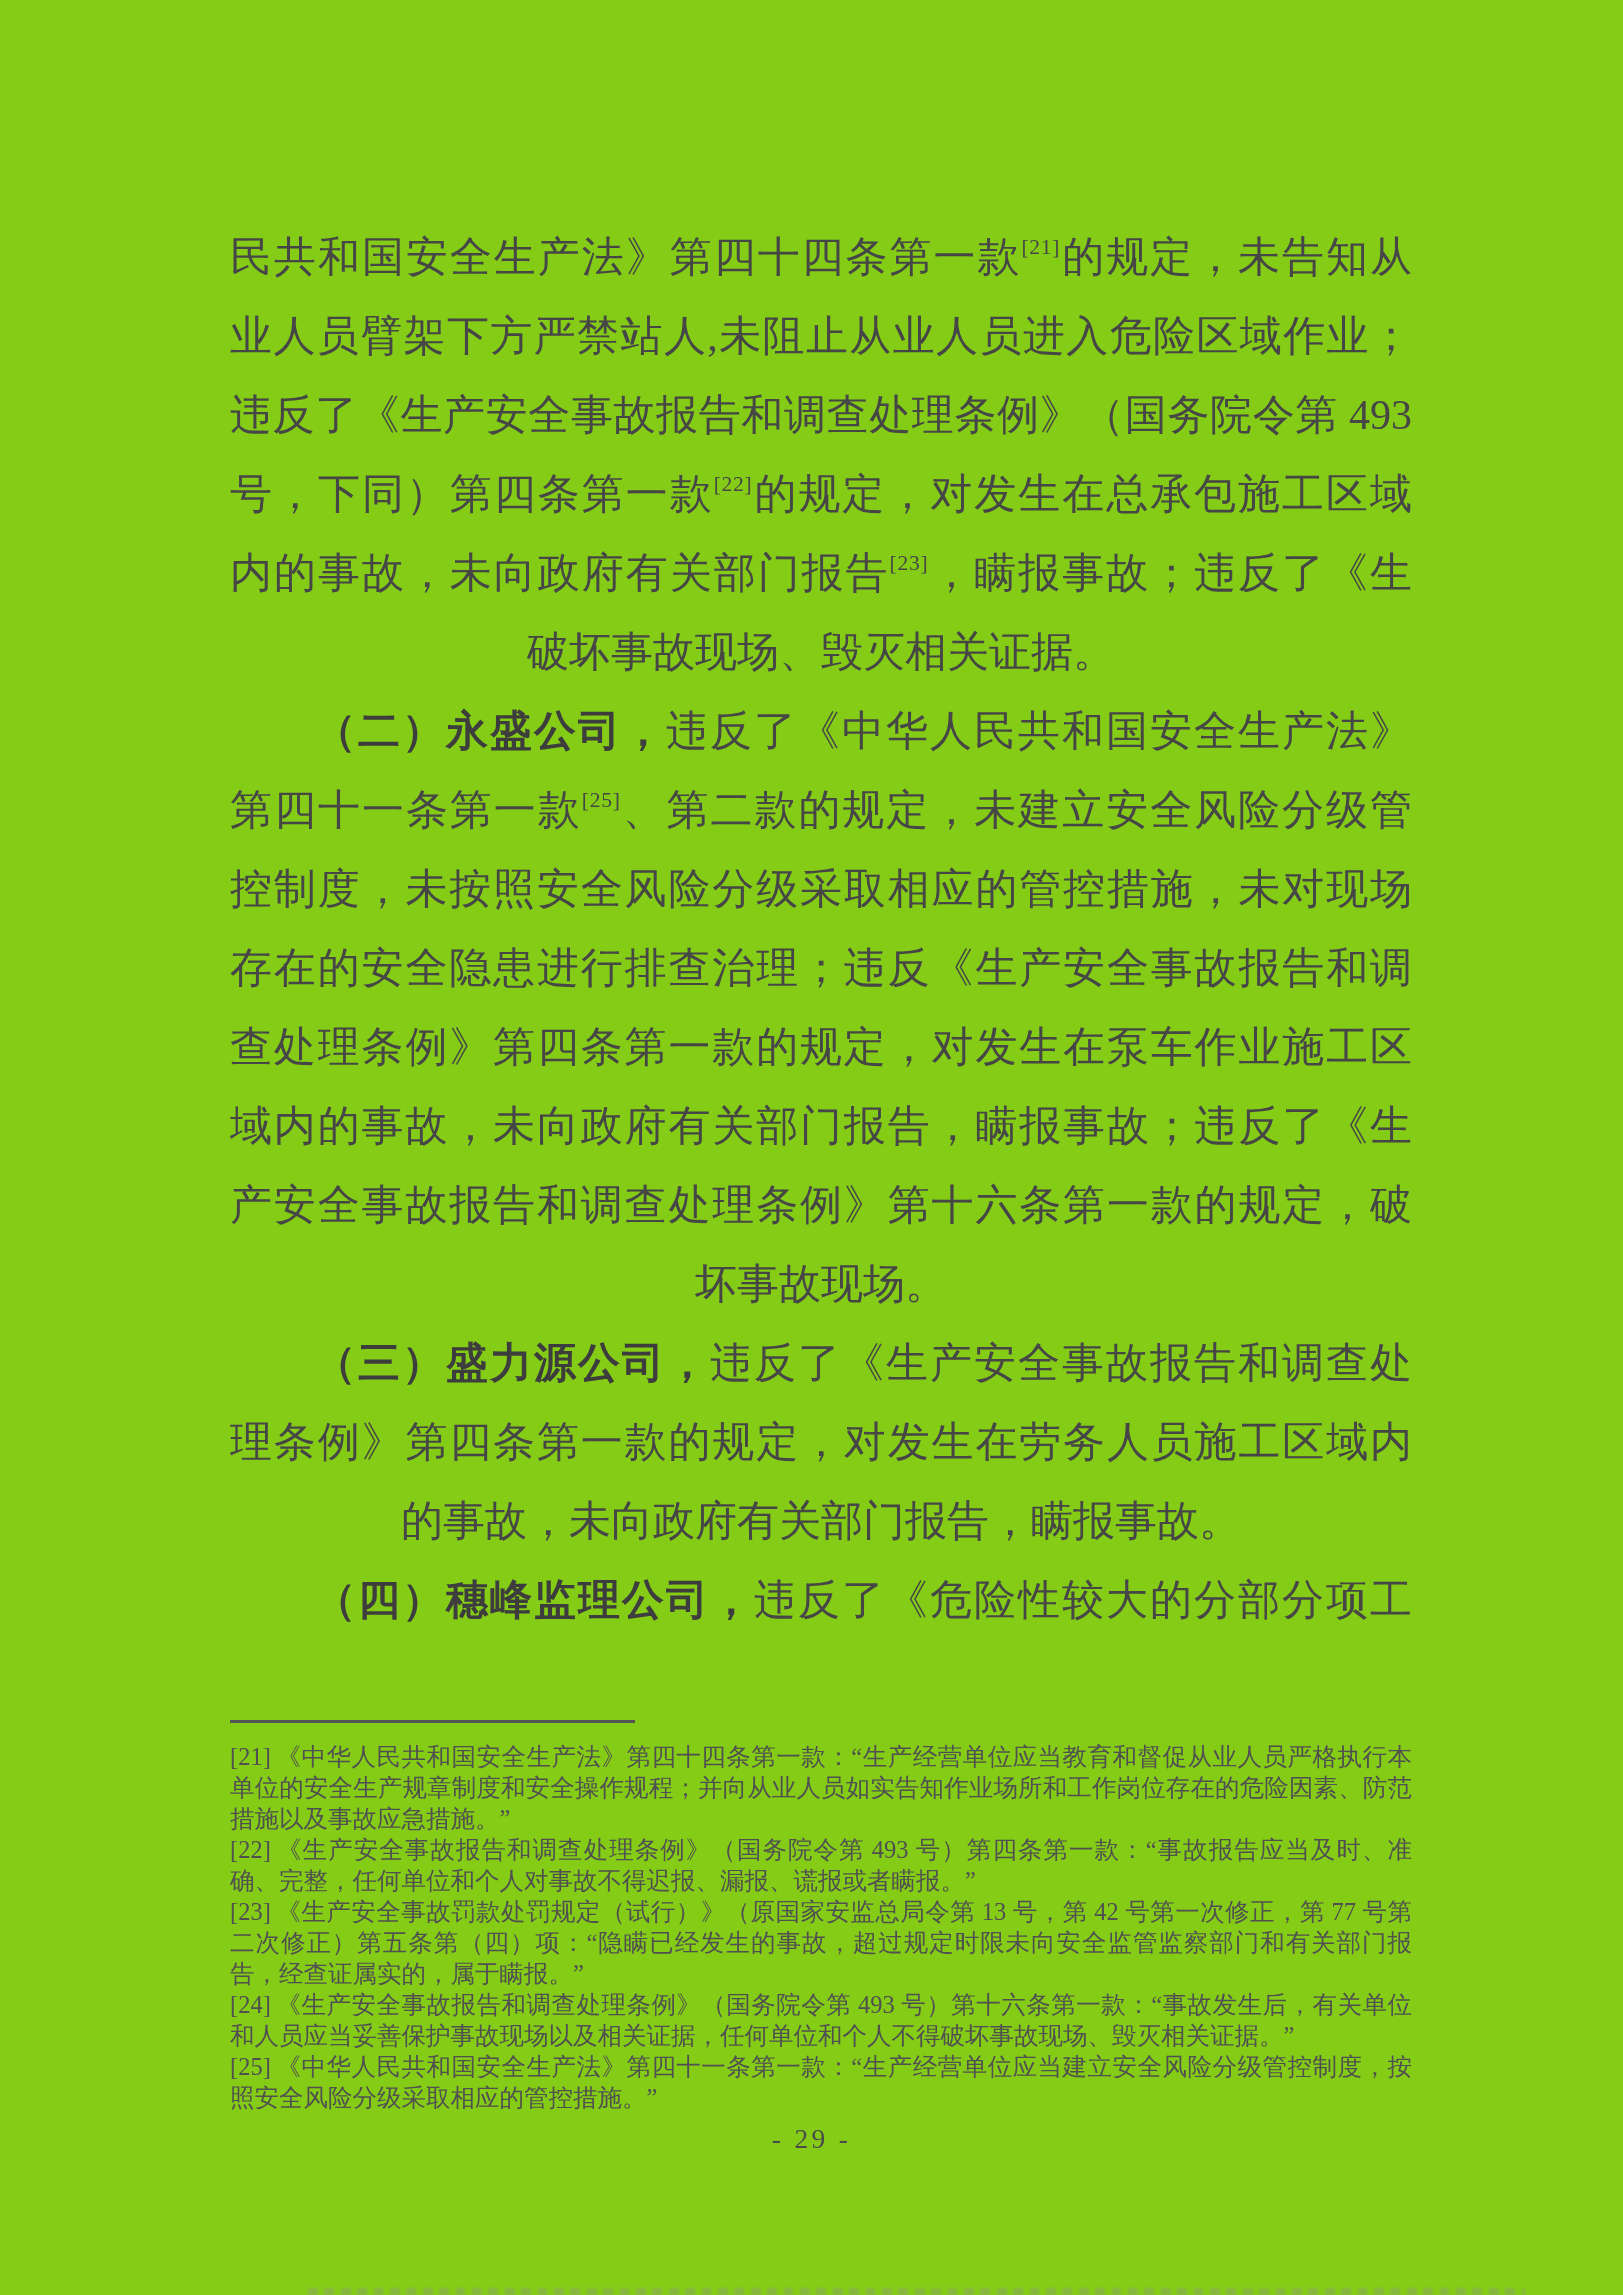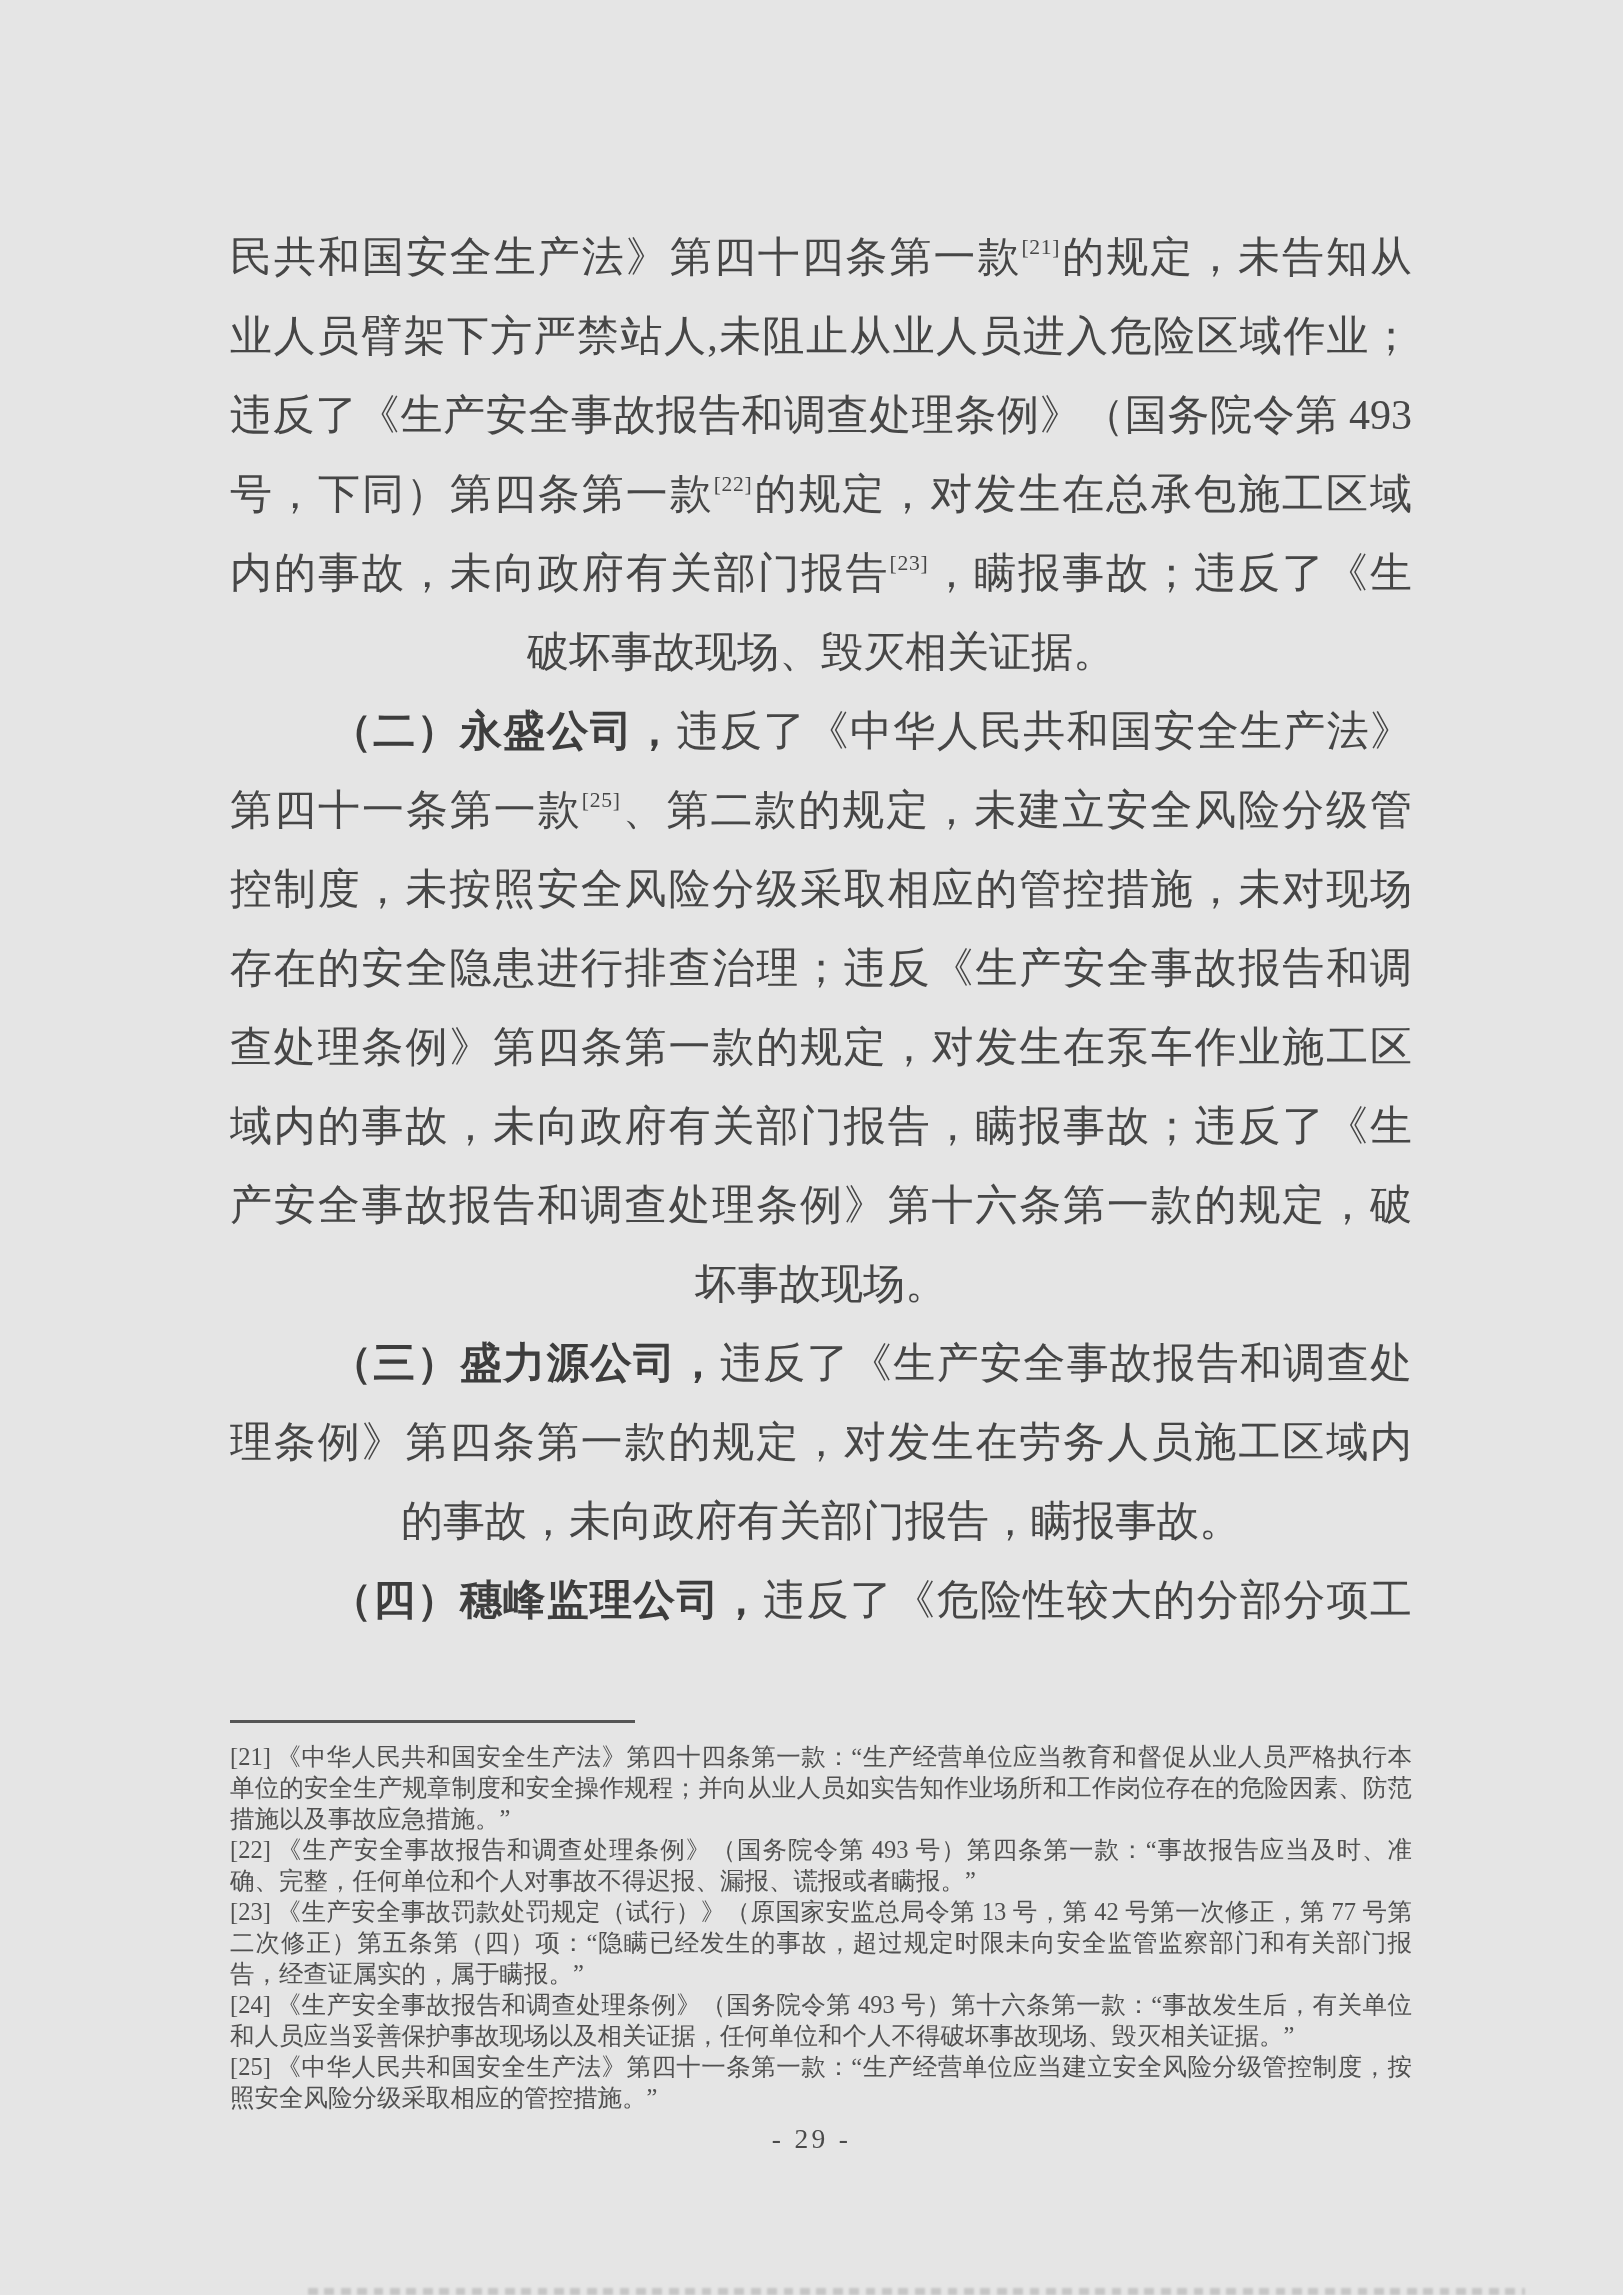--- a/index.html
+++ b/index.html
@@ -4,21 +4,21 @@
 <style>
   html, body {
     margin: 0;
     padding: 0;
     background: #ffffff;
   }
   .page {
     position: relative;
     width: 1623px;
     height: 2295px;
-    background: #e5e5e5;
+    background: #84cc16;
     overflow: hidden;
     font-family: "Liberation Serif", "DejaVu Serif", serif;
     color: #464646;
   }
   
   .body-text {
     position: absolute;
     left: 230px;
     top: 218px;
     width: 1182px;
@@ -36,21 +36,20 @@
     text-align: justify;
     text-align-last: justify;
   }
   .line.indent {
     padding-left: 84px;
   }
   .b {
     font-weight: 700;
     font-family: Liberation Mono, monospace;
     color: #3d3d3d;
-    margin-left: 16px;
   }
   .sup {
     font-size: 21.6px;
     position: relative;
     top: -17px;
     letter-spacing: 0.7px;
   }
   
   .sep {
     position: absolute;

